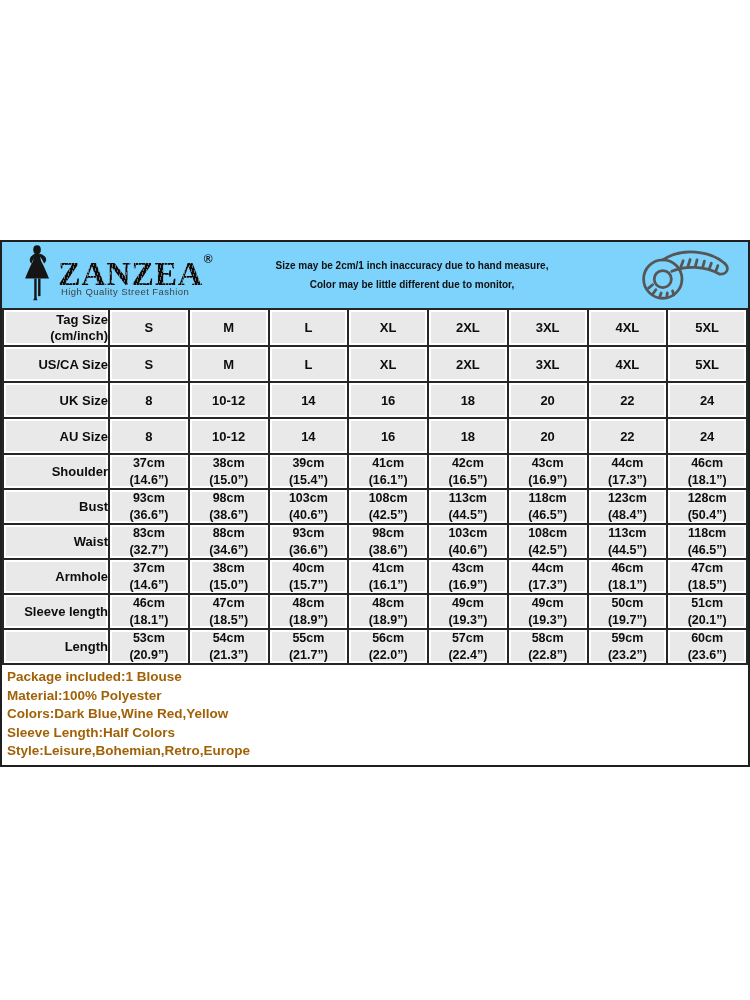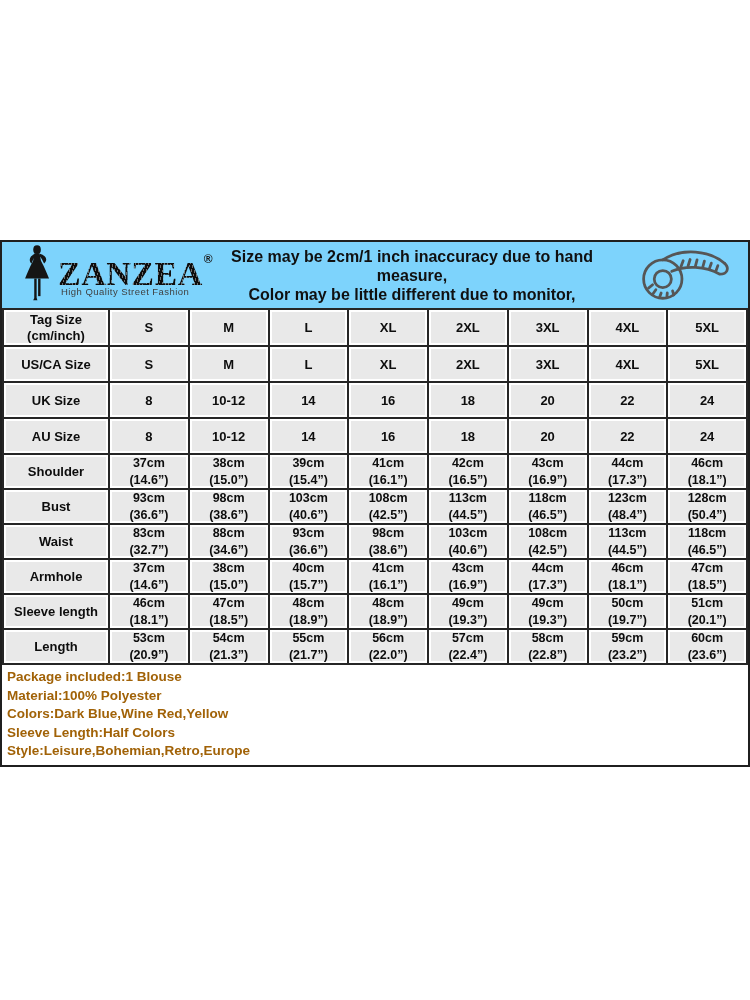--- a/index.html
+++ b/index.html
@@ -51,21 +51,21 @@
     font-family: "Liberation Sans", sans-serif;
   }
   .tagline {
     font-size: 9.5px; font-weight: 400; color: #3f3f3f;
     letter-spacing: 0.45px; margin-top: -4px; padding-left: 3px;
     white-space: nowrap;
   }
   .note {
     flex: 1 1 auto;
     text-align: center;
-    font-size: 16px;
+    font-size: 10px;
     font-weight: 700;
     color: #101010;
     line-height: 19px;
   }
   .tape { flex: 0 0 auto; margin-left: 4px; margin-right: 4px; }
 
   
   table.size {
     width: 100%;
     border-collapse: collapse;
@@ -77,21 +77,21 @@
     background: #e9e9e9;
     box-shadow: inset 0 0 0 2px #ffffff;
     text-align: center;
     vertical-align: middle;
     color: #0d0d0d;
     padding: 0;
   }
   tr.size-row  { height: 36px; }
   tr.first-row { height: 37px; }
   tr.measure-row { height: 20px; }
-  table.size th { font-size: 13px; font-weight: 700; }
+  table.size th { font-size: 13px; font-weight: 700; text-align: right; }
   tr.size-row td { font-size: 13px; font-weight: 700; }
   tr.measure-row td { font-size: 12.5px; font-weight: 700; line-height: 16.5px; }
   tr.first-row th { font-size: 13px; line-height: 15.5px; }
 
   
   .details {
     box-sizing: border-box;
     background: #fff;
     padding: 3px 6px 4px 5px;
   }

